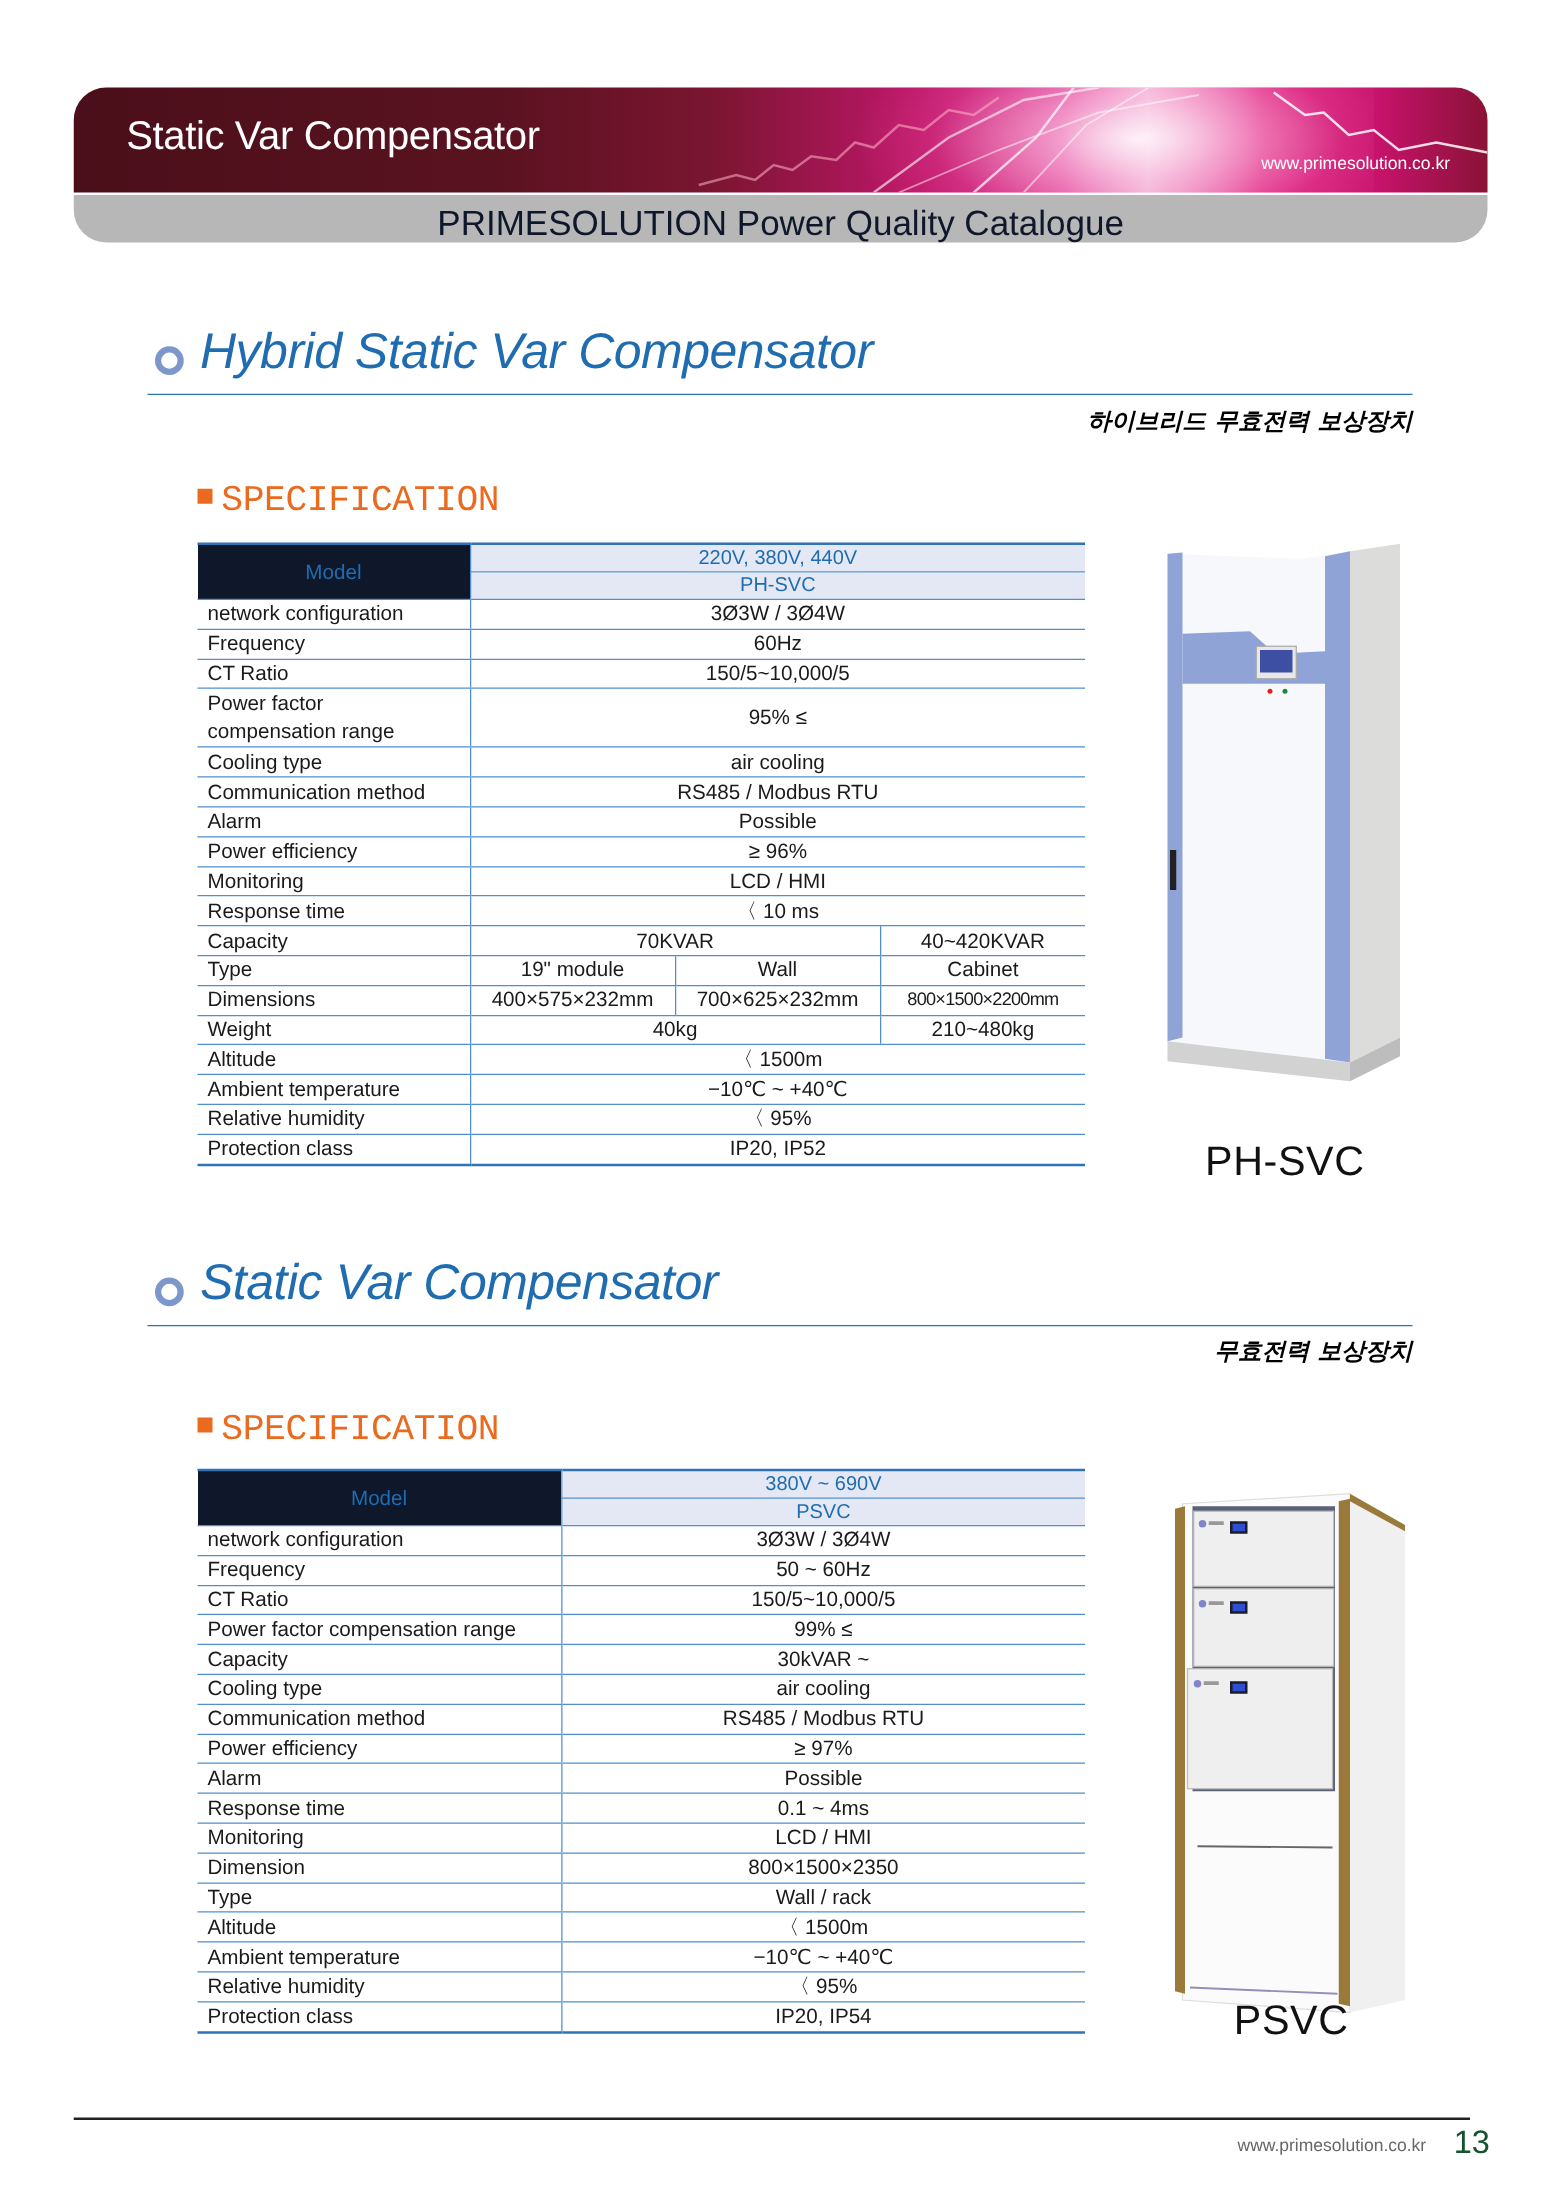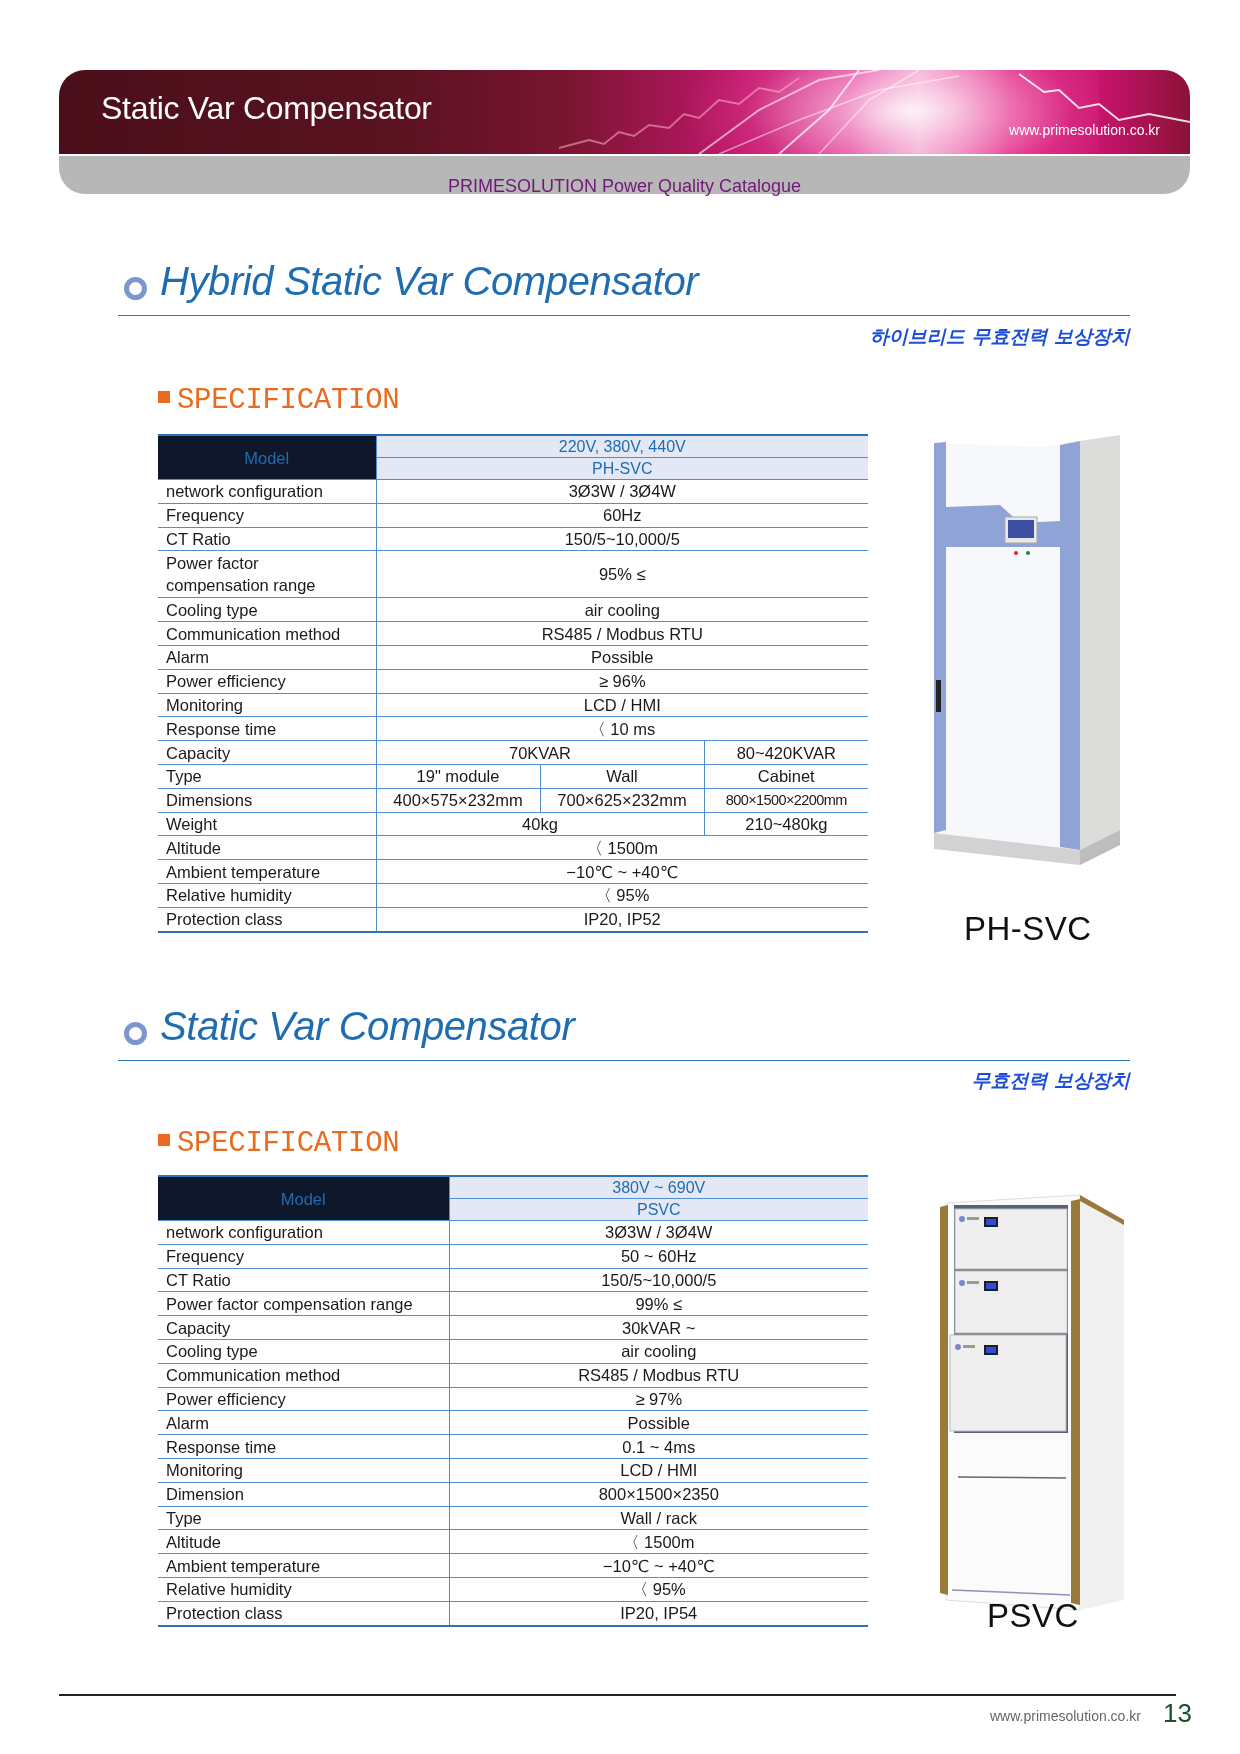--- a/index.html
+++ b/index.html
@@ -27,40 +27,40 @@
   .banner-url {
     position: absolute; right: 30px; top: 52px;
     font-size: 14px; color: #ffffff;
   }
   .subbar {
     position: absolute; left: 59px; top: 156px; width: 1131px; height: 38px;
     background: #b7b7b7; border-radius: 0 0 26px 26px;
     text-align: center;
   }
   .subbar-text {
-    display: inline-block; margin-top: 20px;
-    font-size: 18px; color: #701a75;
+    display: inline-block; margin-top: 7px;
+    font-size: 28px; color: #0f172a;
   }
 
   
   .section-head {
     position: absolute; left: 118px; width: 1012px;
     border-bottom: 1.5px solid #2b74b5; height: 56px; font-style: italic;
   }
   .section-head .bullet {
     position: absolute; left: 6px; top: 18px; width: 13px; height: 13px;
     border: 5px solid #7d97cc; border-radius: 50%;
   }
   .section-head .title {
     position: absolute; left: 42px; top: 0px;
     font-size: 40px; color: #1f6db0; letter-spacing: -0.4px;
   }
   .korean-sub {
     position: absolute; right: 110px;
-    font-size: 19px; font-style: italic; font-weight: bold; color: #1d4ed8;
+    font-size: 19px; font-style: italic; font-weight: bold; color: #000000;
     font-family: "DejaVu Sans", sans-serif;
   }
   .spec-label {
     position: absolute; left: 158px;
     font-size: 29px; color: #ea6a1f; letter-spacing: -0.3px; font-family: Liberation Mono, monospace;
   }
   .spec-label .sq {
     display: inline-block; width: 12px; height: 12px; background: #ea6a1f;
     margin-right: 7px; vertical-align: 5px;
   }
@@ -178,21 +178,21 @@
         <td>Monitoring</td>
         <td class="val" colspan="3">LCD / HMI</td>
       </tr>
   <tr>
         <td>Response time</td>
         <td class="val" colspan="3">〈 10 ms</td>
       </tr>
   <tr>
     <td>Capacity</td>
     <td class="val" colspan="2">70KVAR</td>
-    <td class="val">80~420KVAR</td>
+    <td class="val">40~420KVAR</td>
   </tr>
   <tr>
     <td>Type</td>
     <td class="val">19" module</td>
     <td class="val">Wall</td>
     <td class="val">Cabinet</td>
   </tr>
   <tr>
     <td>Dimensions</td>
     <td class="val">400×575×232mm</td>

